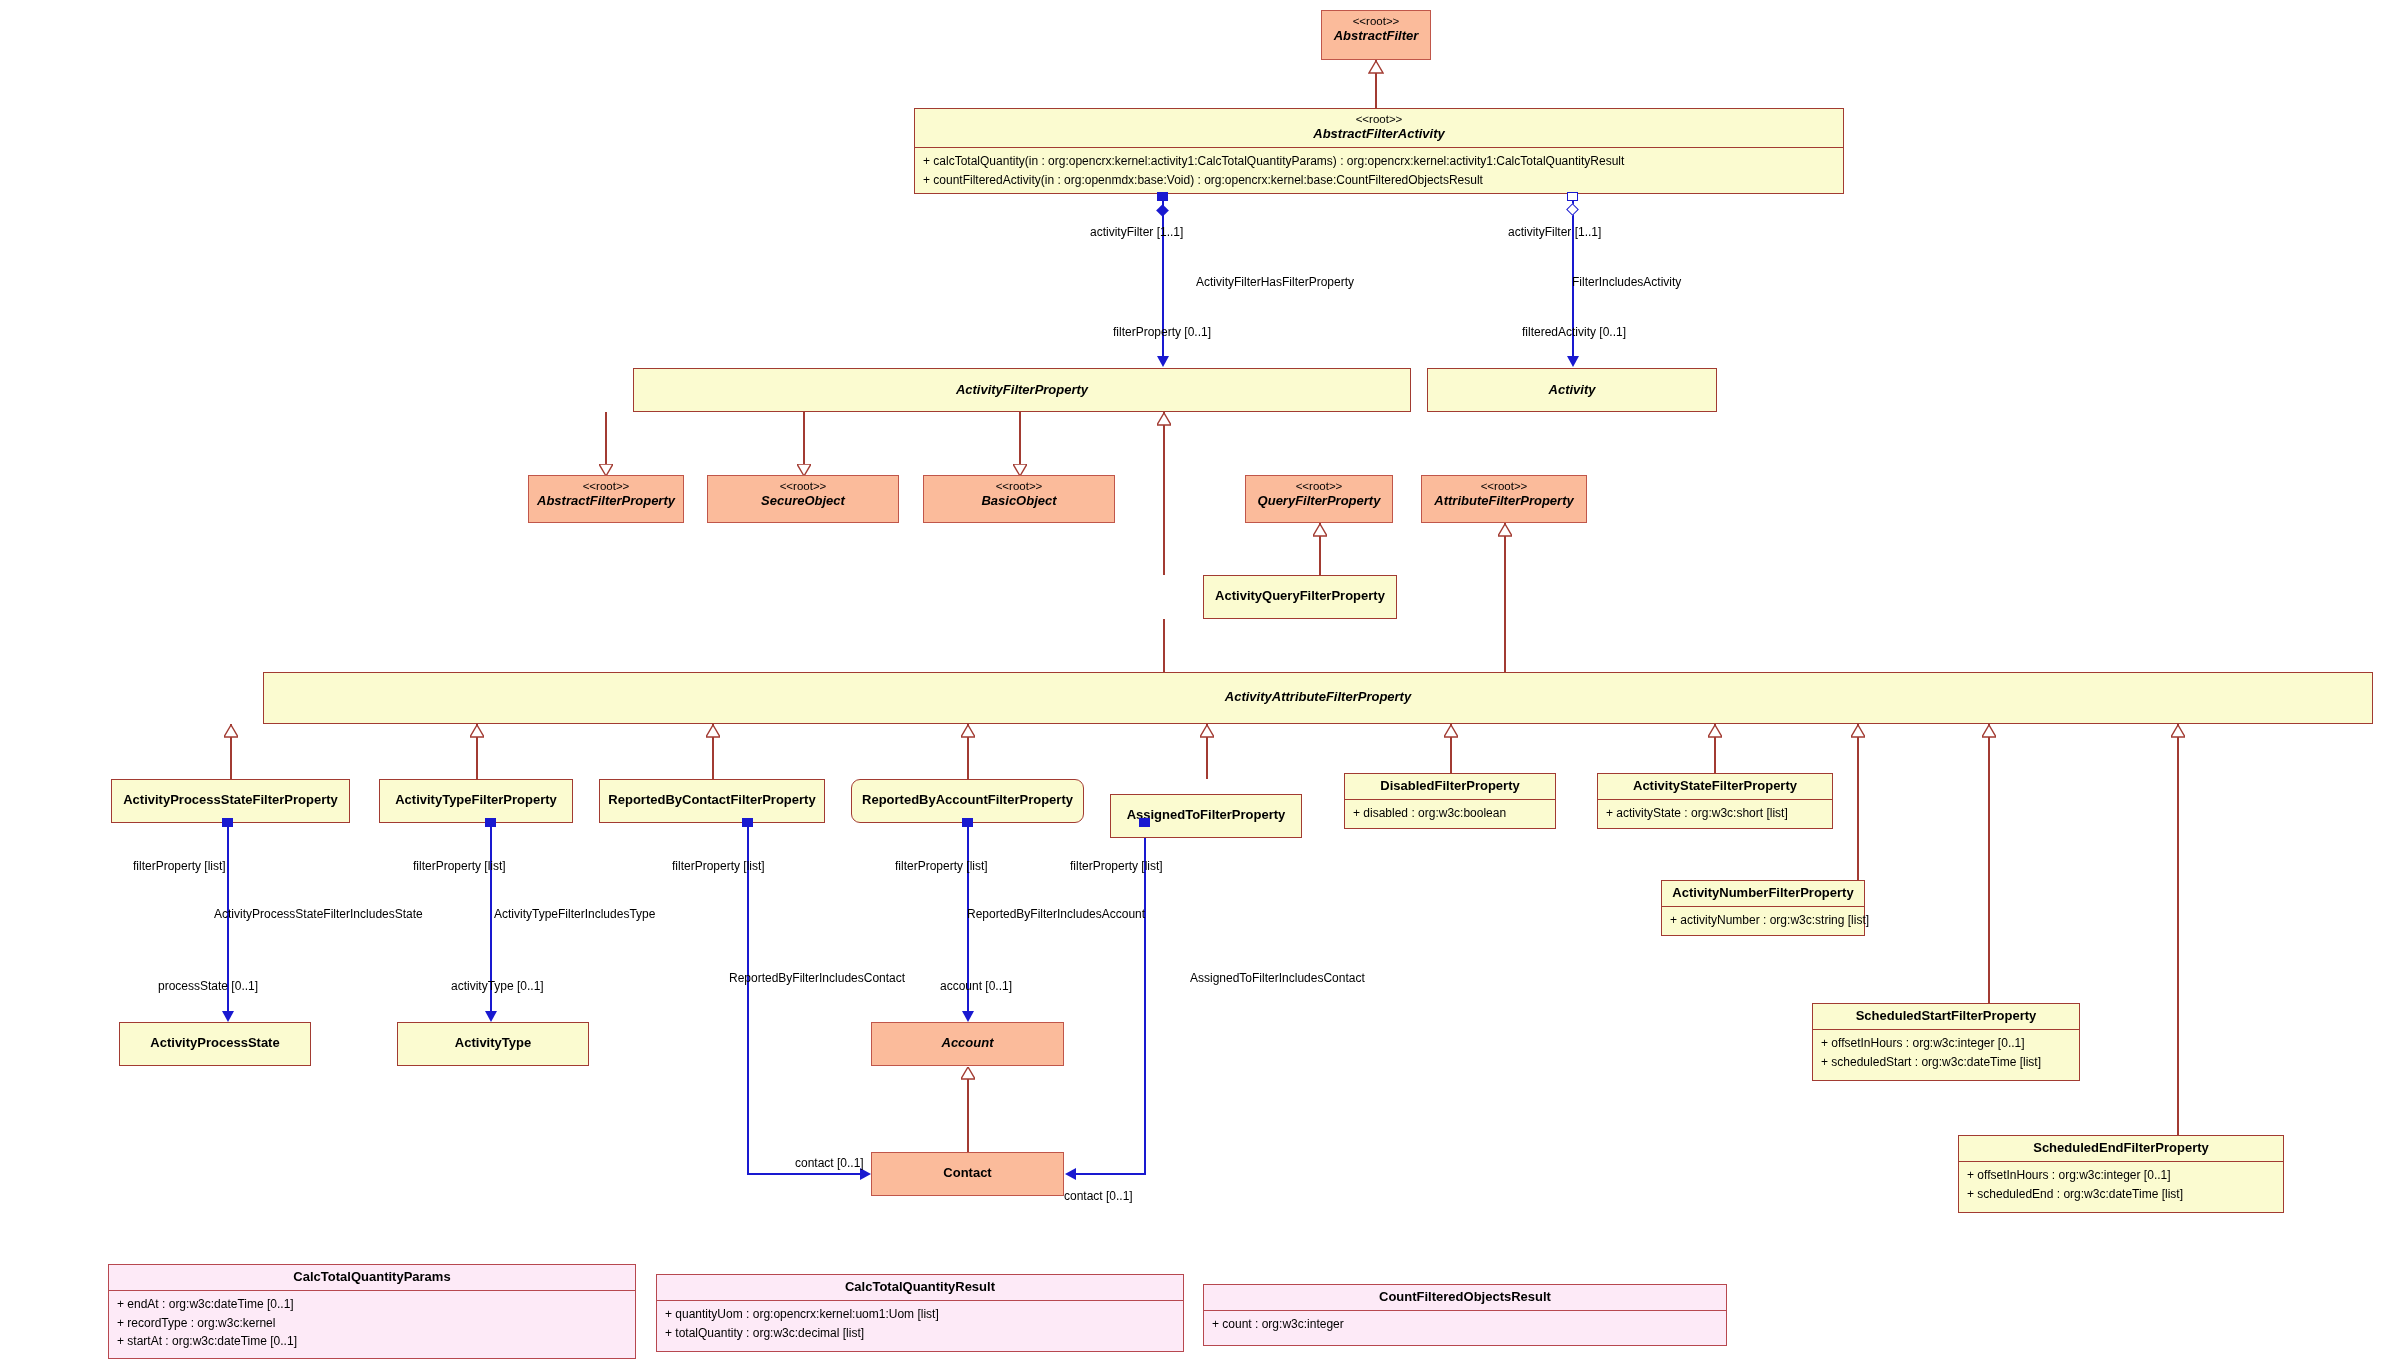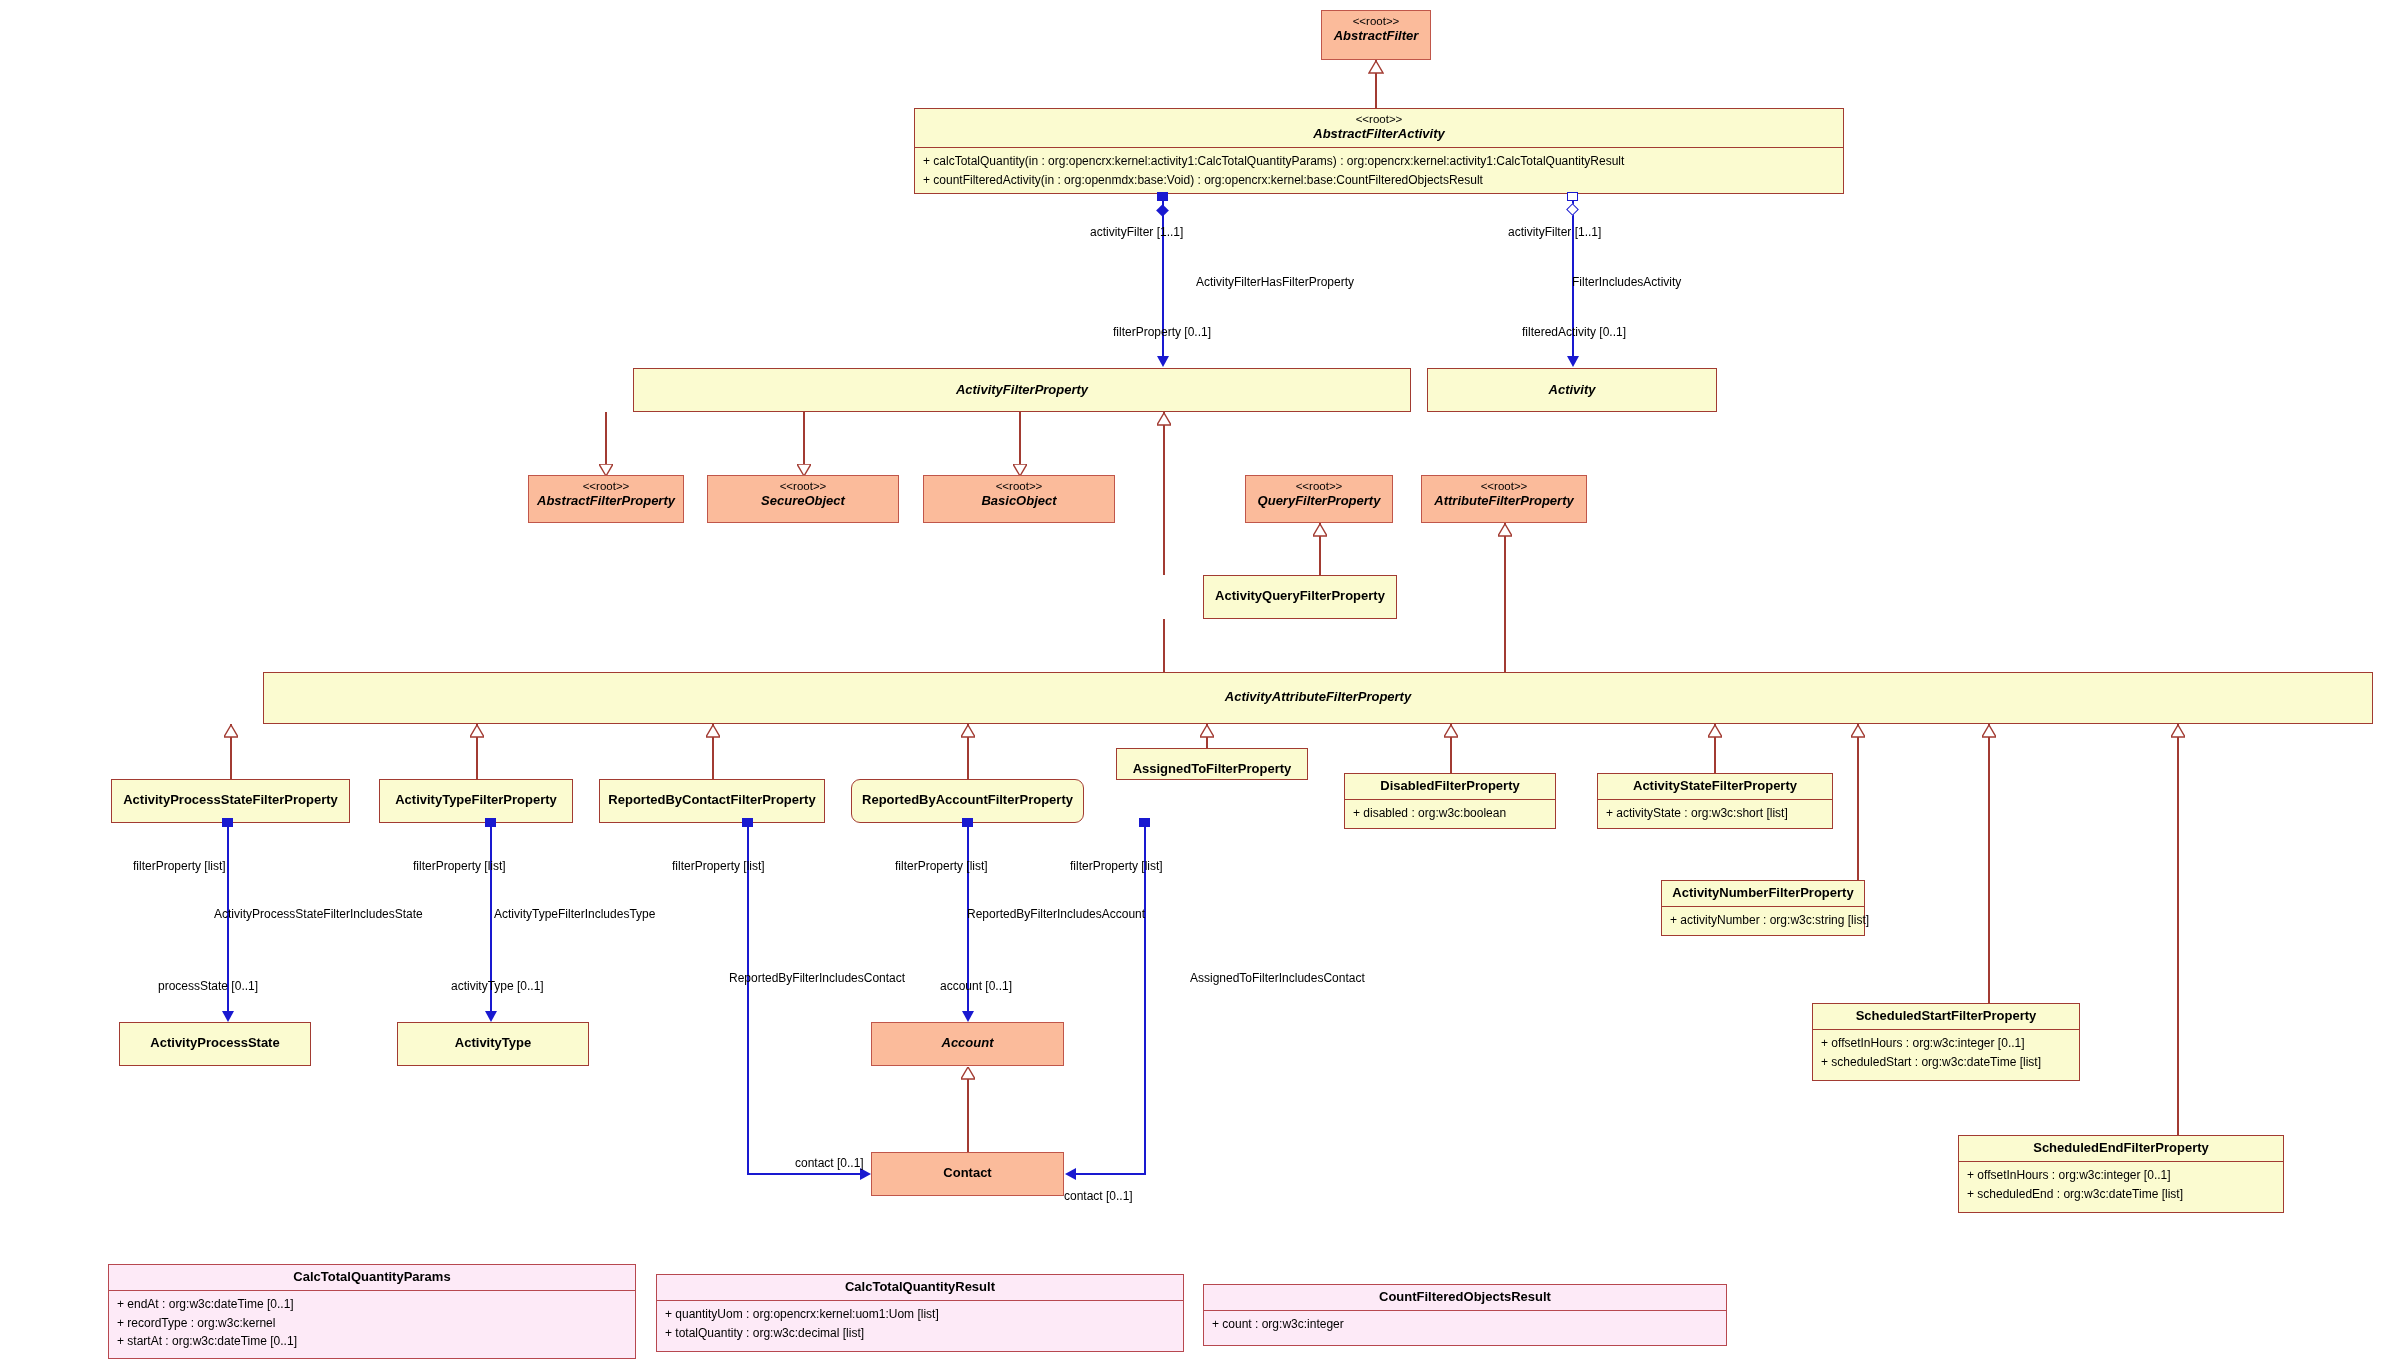--- a/index.html
+++ b/index.html
@@ -235,21 +235,21 @@
       <span class="nm">ReportedByContactFilterProperty</span>
     </div>
   </div>
 
   <div class="cls yellow" style="left:851px;top:779px;width:233px;height:44px;border-radius:9px;">
     <div class="hdr" style="padding-top:12px;">
       <span class="nm">ReportedByAccountFilterProperty</span>
     </div>
   </div>
 
-  <div class="cls yellow" style="left:1110px;top:748px;width:192px;height:32px;margin-left:6px;">
+  <div class="cls yellow" style="left:1110px;top:794px;width:192px;height:44px;">
     <div class="hdr" style="padding-top:12px;">
       <span class="nm">AssignedToFilterProperty</span>
     </div>
   </div>
 
   <div class="cls yellow" style="left:1344px;top:773px;width:212px;height:56px;">
     <div class="hdr hasbody">
       <span class="nm">DisabledFilterProperty</span>
     </div>
     <div class="body">

